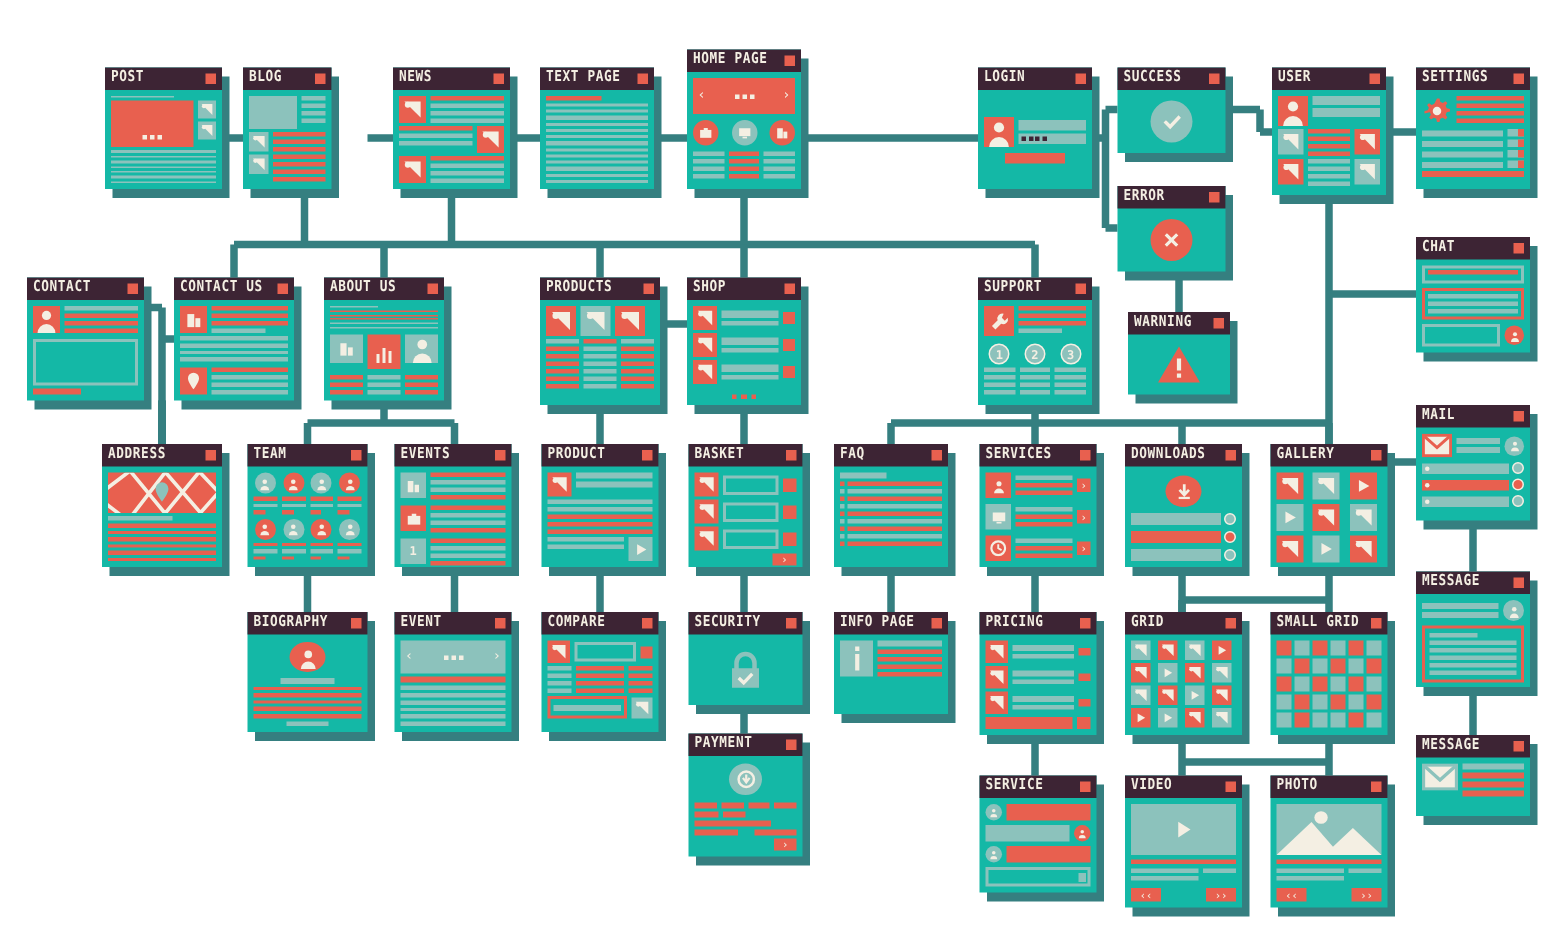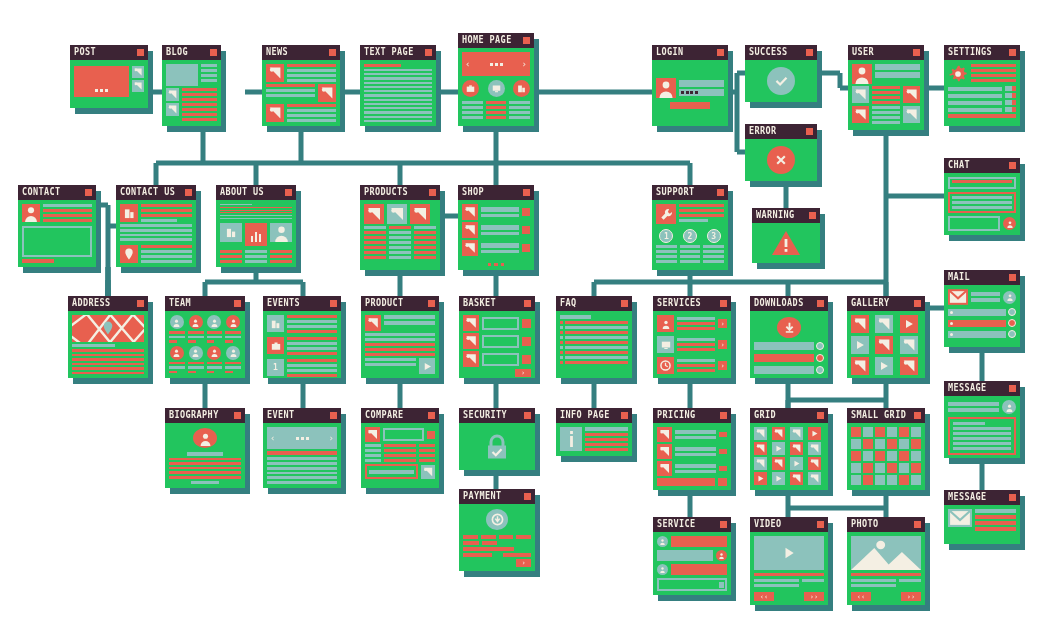--- a/index.html
+++ b/index.html
@@ -1,21 +1,21 @@
 <!DOCTYPE html>
 <html><head>
 <meta charset="utf-8">
 <style>
   html,body{margin:0;padding:0;background:#ffffff;}
   body{font-family:"DejaVu Sans Mono","Liberation Mono",monospace;}
   #stage{position:relative;width:1042px;height:625px;background:#fff;overflow:hidden;}
   #lines{position:absolute;left:0;top:0;width:1042px;height:625px;}
   .card{position:absolute;box-sizing:border-box;z-index:5;}
   .shadow{position:absolute;left:5px;top:6px;width:100%;height:100%;background:#357f80;z-index:0;}
-  .frame{position:relative;z-index:1;background:#22c55e;border:0;width:100%;height:100%;box-sizing:border-box;display:flex;flex-direction:column;}
+  .frame{position:relative;z-index:1;background:#14b8a6;border:0;width:100%;height:100%;box-sizing:border-box;display:flex;flex-direction:column;}
   .bar{background:#3d2434;height:15px;flex:0 0 15px;display:flex;align-items:center;justify-content:space-between;padding:0 4px;}
   .ttl{color:#f4efe3;font-size:8.5px;font-weight:bold;letter-spacing:.4px;line-height:1;white-space:nowrap;font-family:"DejaVu Sans Mono","Liberation Mono",monospace;transform:scaleY(1.18);transform-origin:center;}
   .xbox{width:7px;height:7px;background:#e8604f;flex:0 0 7px;}
   .body{flex:1;padding:4px;display:flex;flex-direction:column;gap:2px;overflow:hidden;}
   .r{height:3px;border-radius:0;}
   .r.t{background:#8cc2bc;}
   .r.p{background:#e8604f;}
   .row{display:flex;gap:3px;align-items:flex-start;}
   .col{display:flex;flex-direction:column;gap:2px;flex:1;}
   .thumb{position:relative;overflow:hidden;flex:0 0 auto;}
@@ -105,21 +105,21 @@
       <rect x="785.5" y="400" width="5" height="8" fill="#357f80"></rect>
       <rect x="883.5" y="400" width="5" height="8" fill="#357f80"></rect>
       <rect x="687.5" y="490" width="5" height="27" fill="#357f80"></rect>
       <rect x="785.5" y="490" width="5" height="18" fill="#357f80"></rect>
       <rect x="883.5" y="490" width="5" height="18" fill="#357f80"></rect>
       <rect x="788" y="505.5" width="98" height="5" fill="#357f80"></rect>
       <rect x="785.5" y="508" width="5" height="9" fill="#357f80"></rect>
       <rect x="883.5" y="508" width="5" height="9" fill="#357f80"></rect>
     </svg>
   <div id="cards">
-      <div class="card" style="left: 70px; top: 45px; width: 78px; height: 63px;">
+      <div class="card" style="left: 70px; top: 45px; width: 78px; height: 81px;">
         <div class="shadow"></div>
     <div class="frame">
       <div class="bar">
         <span class="ttl">POST</span>
         <span class="xbox"></span>
       </div>
           <div class="body">
             <div class="r t" style="height:3px;width:60%;"></div>
    <div class="row">
               <div class="thumb red" style="flex:1;height:26px;display:flex;align-items:flex-end;justify-content:center;padding-bottom:5px;">
@@ -1573,21 +1573,21 @@
    <div class="r p" style="height:4px;width:75%;"></div>
    <div class="row">
               <div class="r p" style="flex:1;height:4px;"></div>
               <div style="flex:0 0 5px;"></div>
               <div class="r p" style="flex:1;height:4px;"></div>
             </div>
    <div style="margin-top:auto;margin-left:auto;width:15px;height:8px;background:#e8604f;color:#f4efe3;font-size:7px;display:flex;align-items:center;justify-content:center;">›</div>
           </div>
         </div>
       </div>
-      <div class="card" style="left: 556px; top: 408px; width: 76px; height: 48px;">
+      <div class="card" style="left: 556px; top: 408px; width: 76px; height: 68px;">
         <div class="shadow"></div>
     <div class="frame">
       <div class="bar">
         <span class="ttl">INFO PAGE</span>
         <span class="xbox"></span>
       </div>
           <div class="body">
    <div class="row">
               <div style="flex:0 0 22px;height:24px;background:#8cc2bc;display:flex;align-items:center;justify-content:center;">
      <svg width="9" height="18" viewBox="0 0 8 18">

